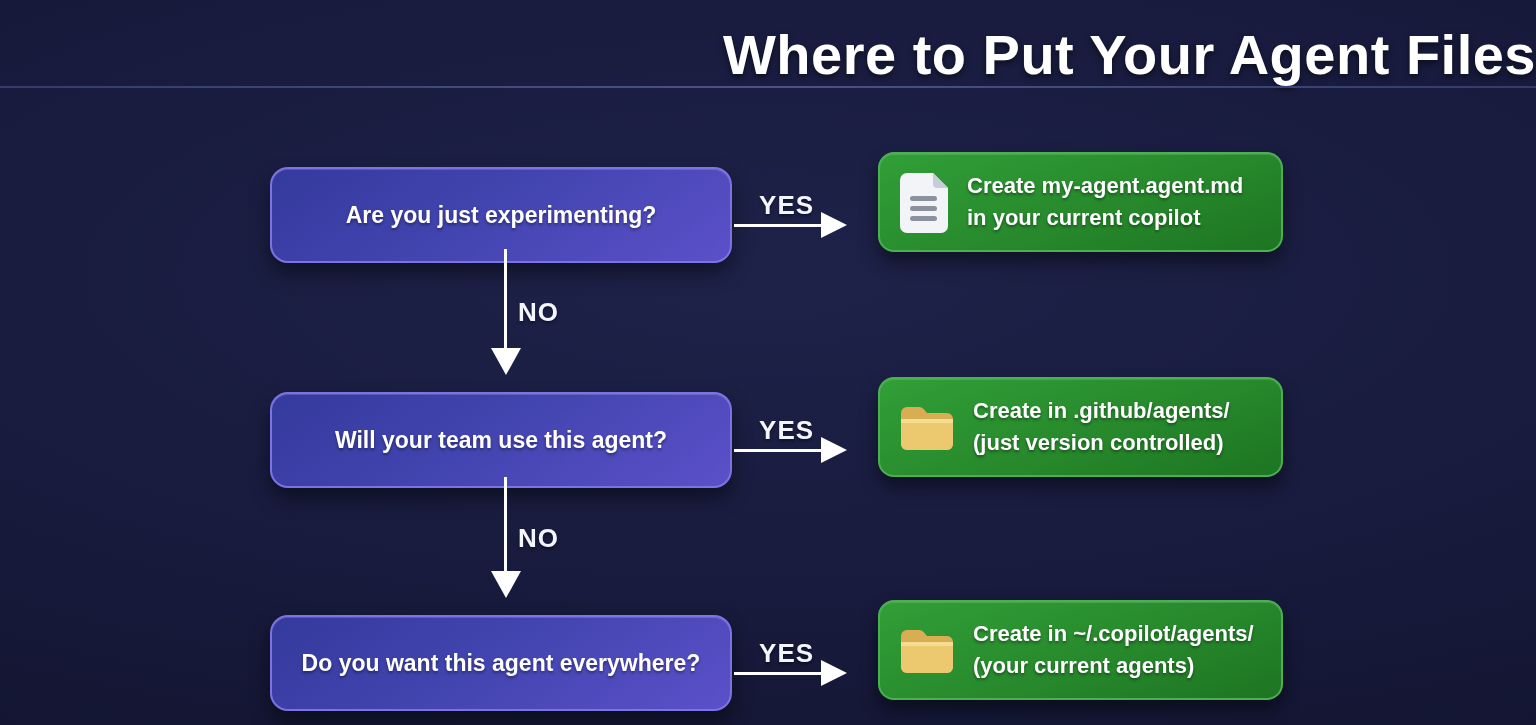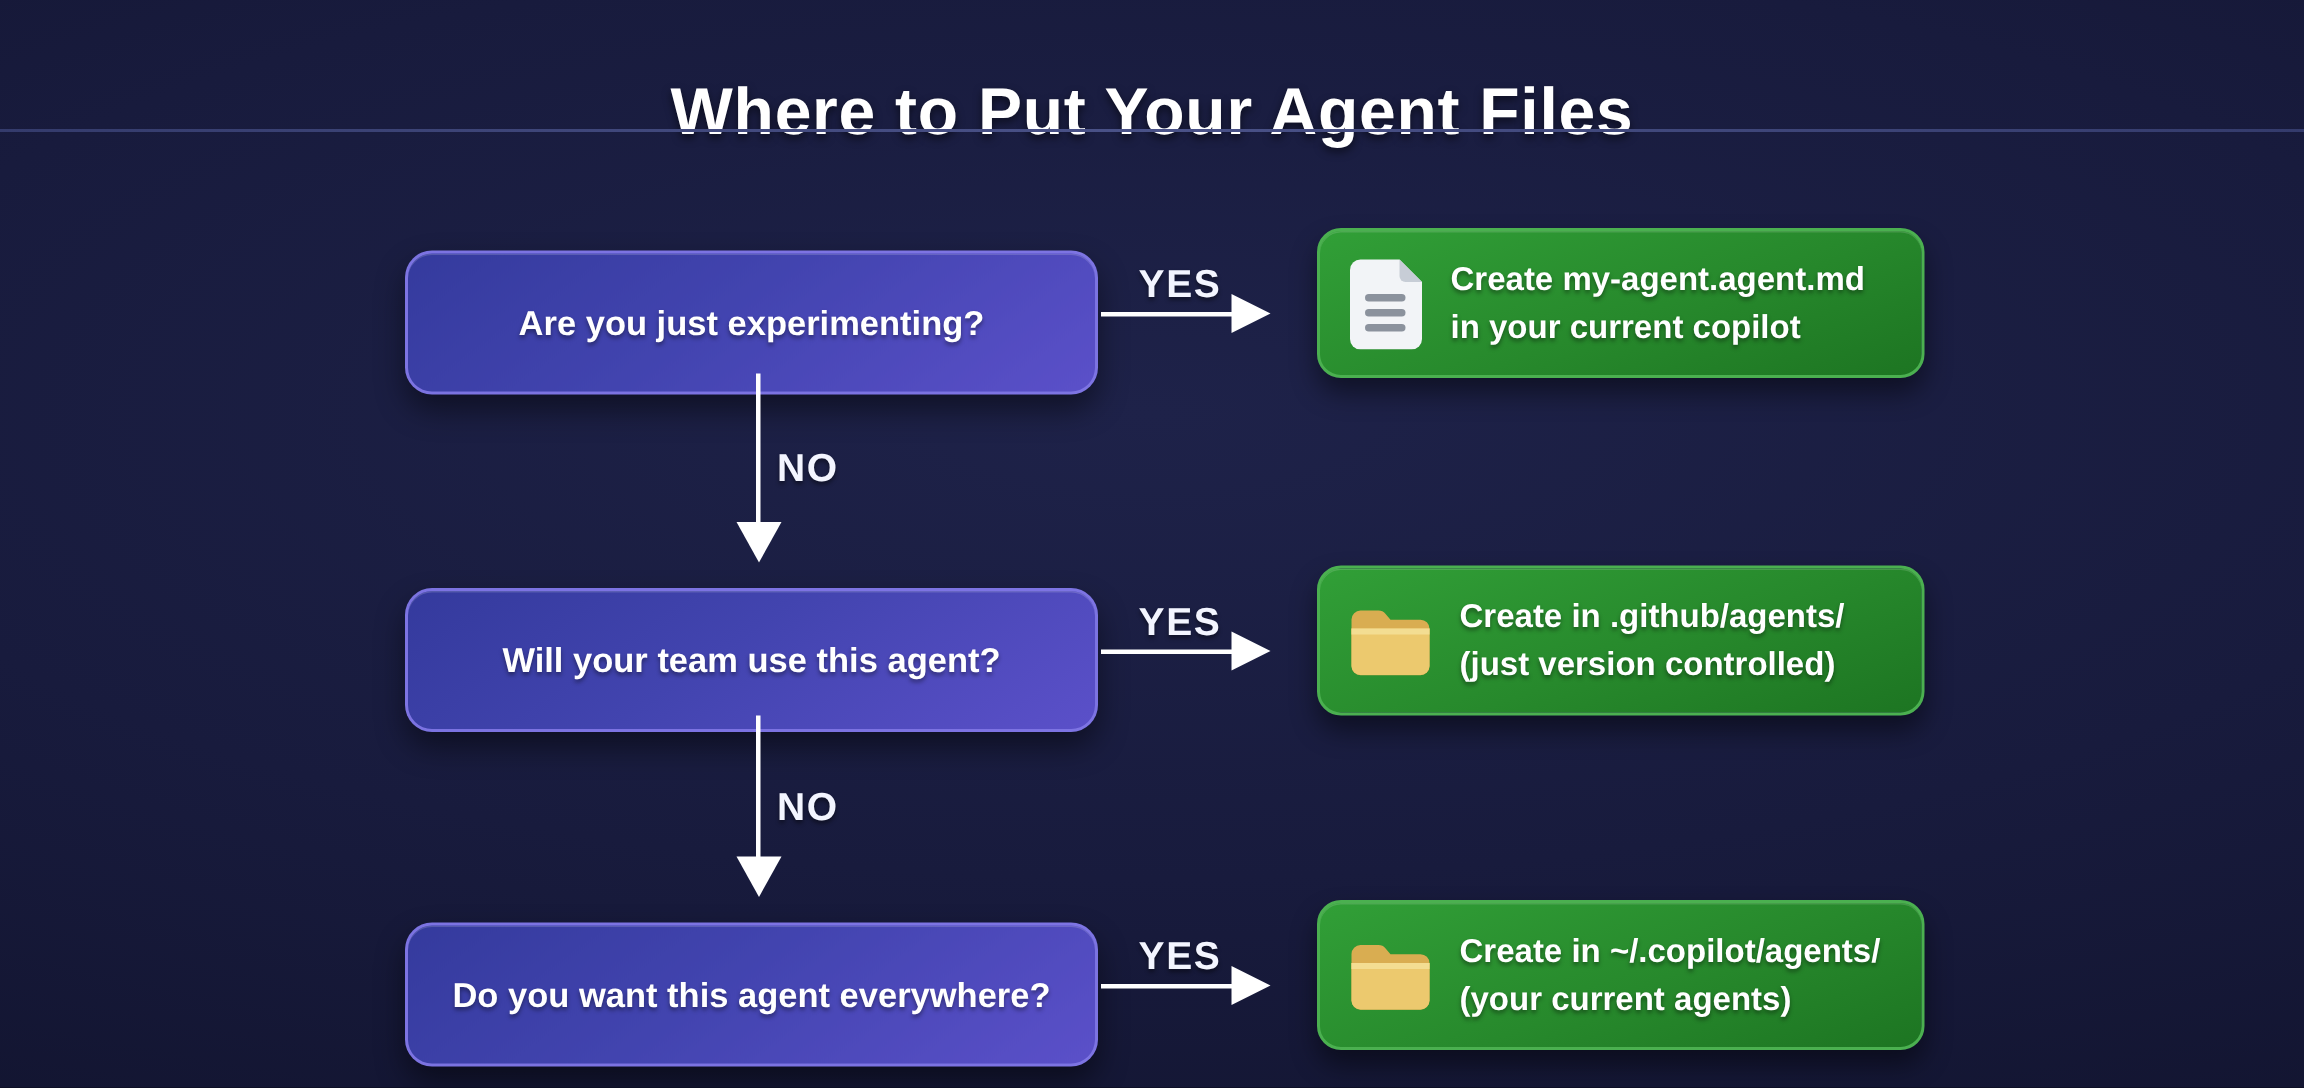--- a/index.html
+++ b/index.html
@@ -10,27 +10,26 @@
     overflow: hidden;
     font-family: "Liberation Sans", sans-serif;
     background:
       radial-gradient(ellipse 130% 95% at 50% 38%, #1e2249 0%, #181b3d 45%, #0f1129 100%);
   }
 
   
   .title {
     position: absolute;
     top: 22px; left: 0; width: 100%;
-    text-align: center;
+    text-align: right;
     color: #ffffff;
-    font-size: 44px;
+    font-size: 56px;
     font-weight: bold;
     letter-spacing: 0.5px;
     text-shadow: 0 3px 6px rgba(0,0,0,0.55);
-    margin-top: 28px;
   }
   .divider {
     position: absolute;
     top: 86px; left: 0; right: 0; height: 2px;
     background: linear-gradient(90deg, #343b6c 0%, #4a5288 50%, #343b6c 100%);
   }
 
   
   .row { position: absolute; left: 0; width: 100%; height: 100px; }
   .row1 { top: 152px; }
@@ -74,21 +73,21 @@
     color: #ffffff;
     font-size: 22px;
     font-weight: bold;
     line-height: 32px;
     white-space: nowrap;
     text-shadow: 0 2px 3px rgba(0,0,0,0.4);
   }
   .icon-wrap { flex: 0 0 auto; display: flex; align-items: center; }
 
   
-  .yes-connector { position: absolute; left: 732px; top: 0; width: 118px; height: 100px; }
+  .yes-connector { position: absolute; left: 732px; top: 16px; width: 118px; height: 100px; }
   .yes-label {
     position: absolute; left: 50%; top: 22px;
     transform: translateX(-58%);
     color: #f3f5ff;
     font-size: 26px;
     font-weight: bold;
     letter-spacing: 1px;
     text-shadow: 0 2px 3px rgba(0,0,0,0.45);
   }
   .h-line {

